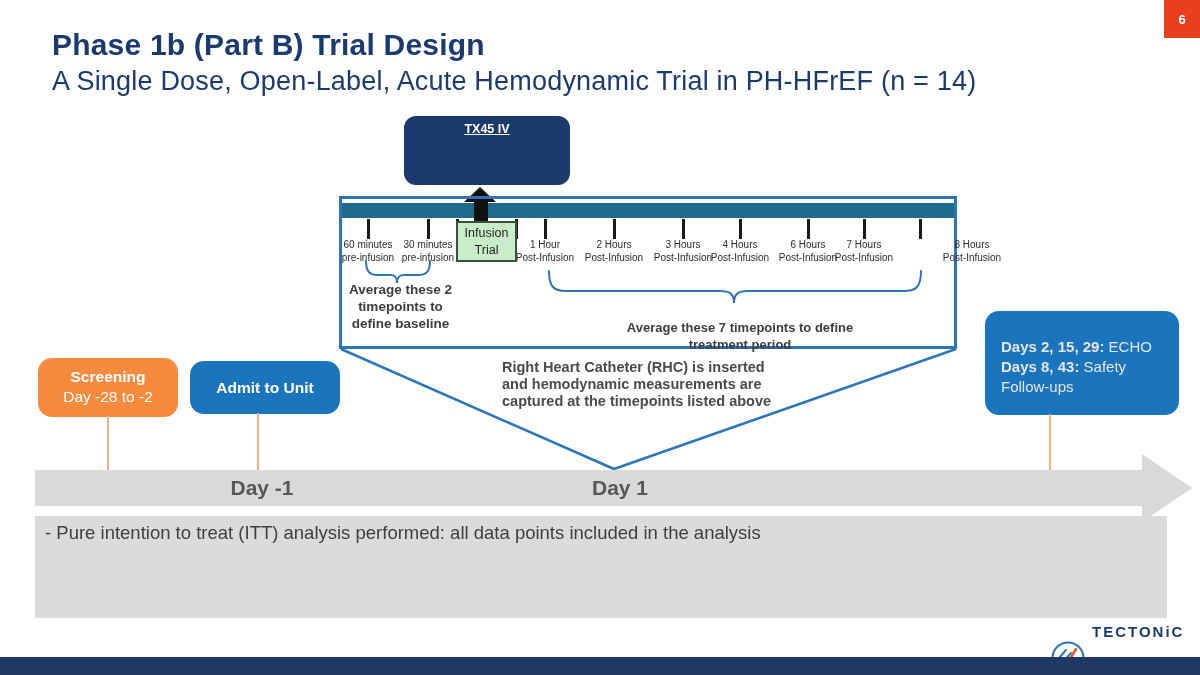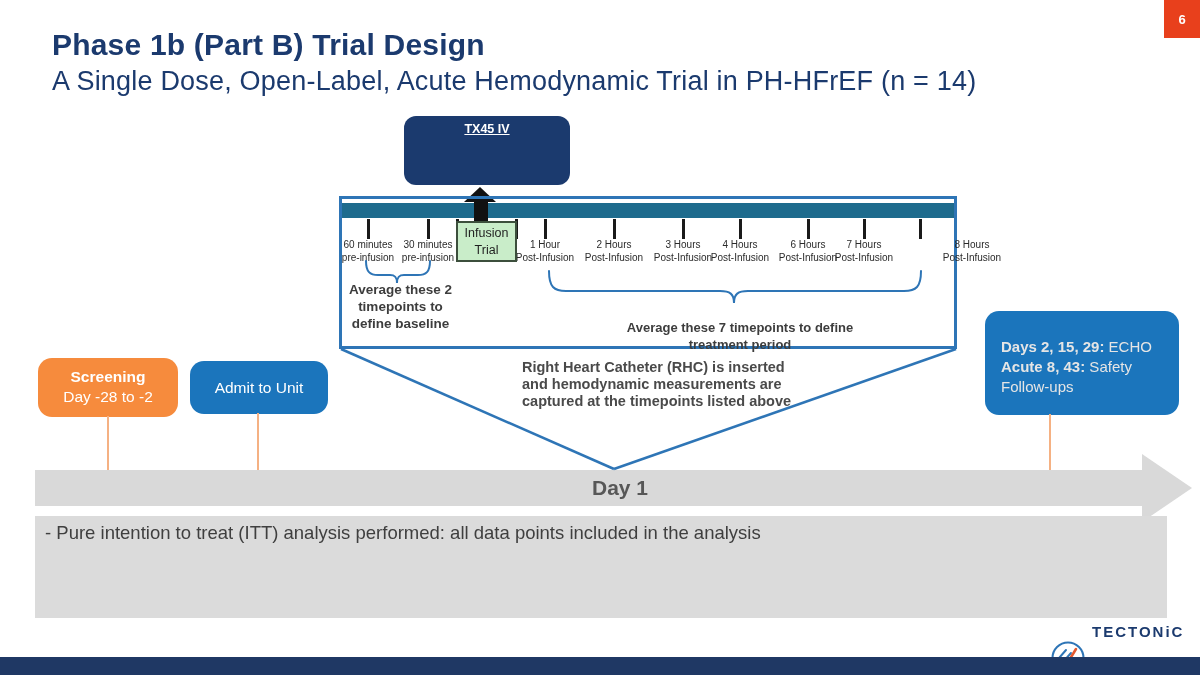--- a/index.html
+++ b/index.html
@@ -49,33 +49,33 @@
   .infusion-box{
     position:absolute;left:456px;top:221px;width:61px;height:41px;z-index:5;
     background:var(--green-box,#C9EDC9);border:2px solid #3c4f3c;box-sizing:border-box;
     font-size:12.5px;line-height:17px;color:#1f1f1f;text-align:center;padding-top:2px;
   }
   .note{position:absolute;font-weight:bold;color:#3d3d3d;text-align:center;}
   .baseline-note{left:328px;top:281px;width:145px;font-size:13.5px;line-height:17px;}
   .treatment-note{left:560px;top:312px;width:360px;font-size:13px;line-height:16.5px;margin-top:8px;}
   .rhc-note{
     position:absolute;left:502px;top:359px;width:280px;
-    font-size:14.5px;line-height:17px;font-weight:bold;color:#4a4a4a;margin-left:20px;
+    font-size:14.5px;line-height:17px;font-weight:bold;color:#4a4a4a;
   }
   .overlay{position:absolute;left:0;top:0;pointer-events:none;z-index:6;}
   
   .screening-box{
     position:absolute;left:38px;top:358px;width:140px;height:59px;border-radius:14px;
     background:var(--orange-box,#F68B3D);color:#fff;text-align:center;box-sizing:border-box;padding-top:9px;
   }
   .screening-box .l1{font-size:15.5px;font-weight:bold;line-height:20px;}
   .screening-box .l2{font-size:15.5px;line-height:20px;}
   .admit-box{
-    position:absolute;left:190px;top:361px;width:138px;height:53px;border-radius:14px;
-    background:var(--blue-box,#1B75BC);color:#fff;font-size:15.5px;font-weight:normal;
+    position:absolute;left:190px;top:361px;width:150px;height:53px;border-radius:14px;
+    background:var(--blue-box,#1B75BC);color:#fff;font-size:15.5px;font-weight:bold;
     display:flex;align-items:center;justify-content:center;
   }
   .followup-box{
     position:absolute;left:985px;top:311px;width:194px;height:104px;border-radius:14px;
     background:var(--blue-box,#1B75BC);color:#e5e5e5;box-sizing:border-box;padding:26px 0 0 16px;
   }
   .fu-line{font-size:15px;line-height:20px;}
   .fu-b{font-weight:bold;}
   .connector{position:absolute;width:2px;background:var(--connector-orange,#F5B183);}
   
@@ -173,31 +173,32 @@
 captured at the timepoints listed above</div>
 
   <div class="screening-box">
     <div class="l1">Screening</div>
     <div class="l2">Day -28 to -2</div>
   </div>
   <div class="admit-box">Admit to Unit</div>
   <div class="followup-box">
     <div id="followup-lines">
         <div class="fu-line"><span class="fu-b">Days 2, 15, 29:</span><span> ECHO</span></div>
-        <div class="fu-line"><span class="fu-b">Acute 8, 43:</span><span> Safety</span></div>
+        <div class="fu-line"><span class="fu-b">Days 8, 43:</span><span> Safety</span></div>
         <div class="fu-line"><span class="fu-b"></span><span>Follow-ups</span></div>
       </div>
   </div>
 
   <div class="connector" style="left:107px;top:416px;height:54px;"></div>
   <div class="connector" style="left:257px;top:413px;height:57px;"></div>
   <div class="connector" style="left:1049px;top:414px;height:56px;"></div>
 
   <div class="day-bar"></div>
   <div class="day-head"></div>
+  <div class="day-label day-m1">Day -1</div>
   <div class="day-label day-1">Day 1</div>
 
   <div class="footer-box">
     <div class="bullet">- Pure intention to treat (ITT) analysis performed: all data points included in the analysis</div>
   </div>
 
   <div class="logo">
     <svg width="36" height="36" viewBox="0 0 36 36">
       <circle cx="18" cy="18" r="15.5" fill="none" stroke="#2E75B6" stroke-width="2"></circle>
       <path d="M16 10 L9 18 L16 26" fill="none" stroke="#2E75B6" stroke-width="2" stroke-linecap="round"></path>

